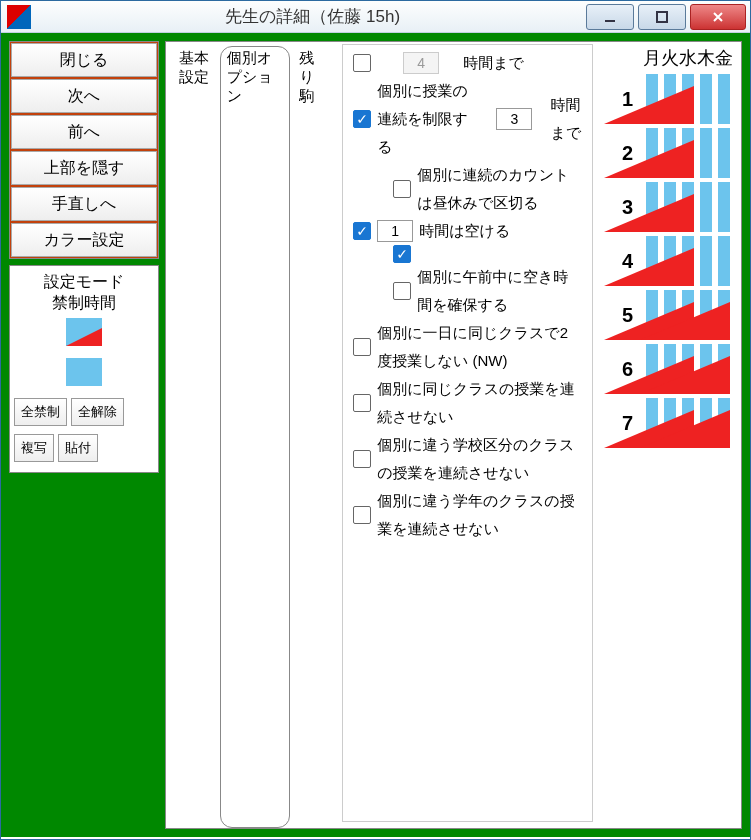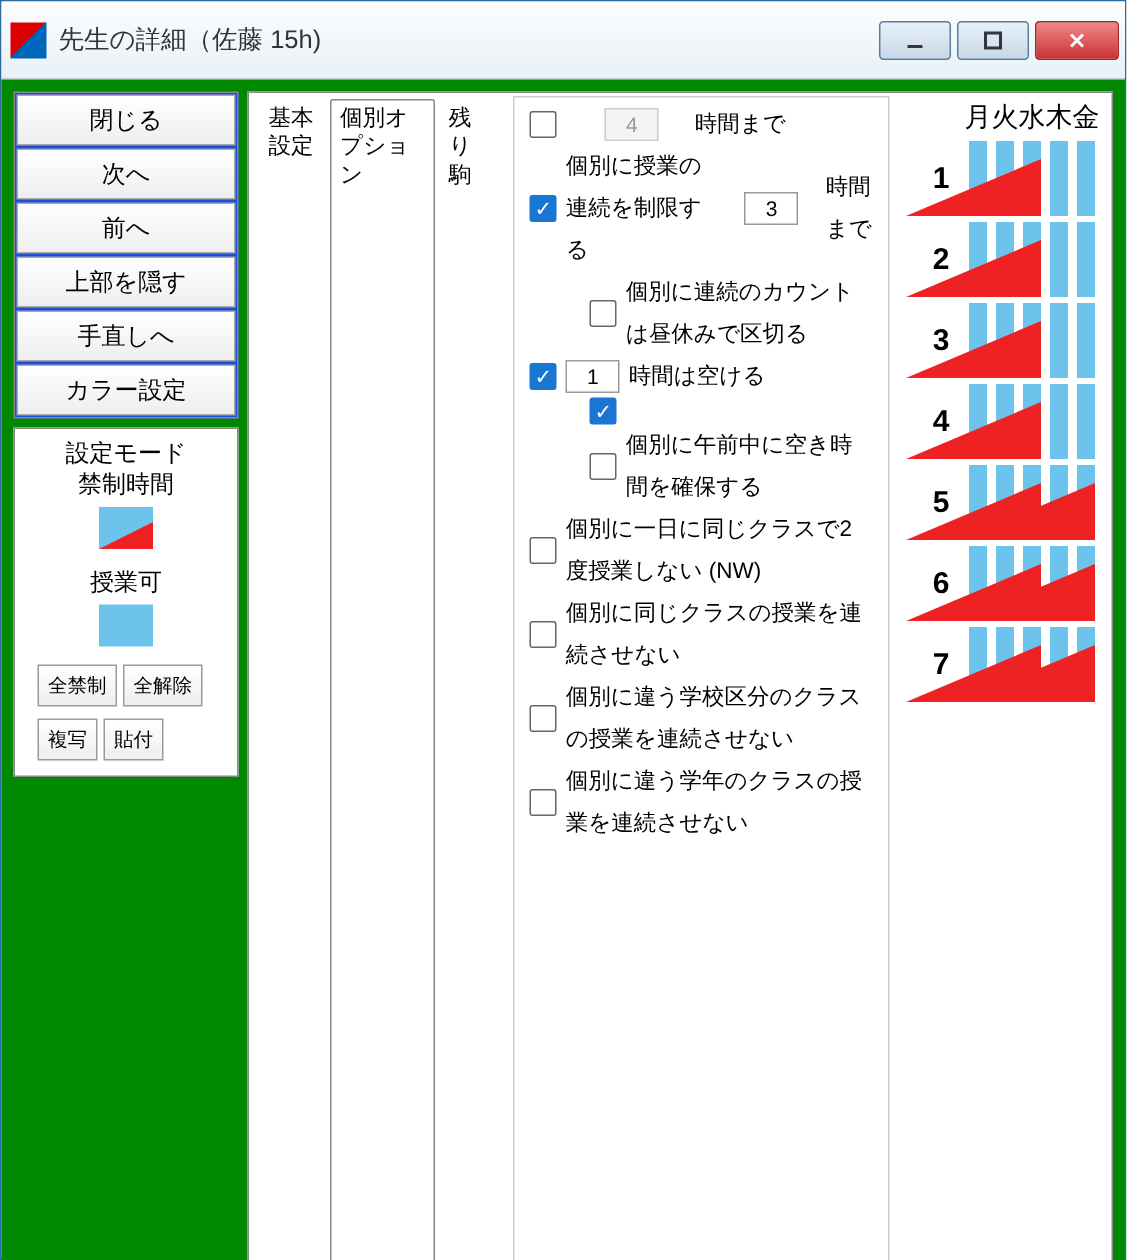--- a/index.html
+++ b/index.html
@@ -1,47 +1,47 @@
 <!DOCTYPE html>
 <html><head>
 <meta charset="utf-8">
 <style>
 * { box-sizing: border-box; margin: 0; padding: 0; }
 body { font-family: "Meiryo", "MS PGothic", sans-serif; font-size: 14px; background: #fff; }
 
 .window { width: 751px; height: 840px; border: 1px solid #2c6aa0; background: #fff; position: relative; }
-.titlebar { height: 52px; background: linear-gradient(#fdfefe, #e8f0f6); display: flex; align-items: center; padding-left: 6px; border-bottom: 1px solid #c0d0e0; }
+.titlebar { height: 32px; background: linear-gradient(#fdfefe, #e8f0f6); display: flex; align-items: center; padding-left: 6px; border-bottom: 1px solid #c0d0e0; text-align: center; }
 .titlebar-icon { width: 24px; height: 24px; background: linear-gradient(135deg,#d00 0%,#d00 50%,#06b 50%,#06b 100%); margin-right: 8px; }
 .titlebar-text { flex: 1; font-size: 17px; color: #333; }
 .win-controls { display: flex; gap: 4px; padding-right: 4px; }
 .win-btn { width: 48px; height: 26px; border: 1px solid #5a7a9a; border-radius: 3px; background: linear-gradient(#e8f0f8,#c8d8e8); display:flex; align-items:center; justify-content:center; cursor:pointer; }
 .win-btn.close { width: 56px; background: linear-gradient(#e88,#c33); border-color:#a22; color:#fff; font-weight:bold; }
 .win-btn svg { width:14px; height:14px; }
 
 .body { display:flex; height: calc(840px - 36px); background:#008800; padding:8px; gap:6px; }
 
 .sidebar { width: 150px; display:flex; flex-direction:column; gap:0; }
-.side-btn-group { background:#1d4ed8; border:1px solid #888; display:flex; flex-direction:column; }
+.side-btn-group { background:#c2410c; border:1px solid #888; display:flex; flex-direction:column; }
 .side-btn { height: 34px; border:1px solid #aaa; background:linear-gradient(#fff,#eee); display:flex; align-items:center; justify-content:center; font-size:16px; cursor:pointer; margin:1px; }
 .side-btn + .side-btn { }
 
-.mode-panel { background:#fff; border:1px solid #888; margin-top:6px; padding:6px 15px 10px; text-align:center; }
+.mode-panel { background:#fff; border:1px solid #888; margin-top:6px; padding:6px 4px 10px; text-align:center; }
 .mode-panel .title1 { font-size:16px; }
 .mode-panel .title2 { font-size:16px; margin-bottom:4px; }
 .swatch { width:36px; height:28px; margin:4px auto 12px; position:relative; }
 .swatch-avail { background:#6cc4ed; }
 .swatch-forbid { background:#6cc4ed; overflow:hidden; }
 .swatch-forbid::after { content:""; position:absolute; right:0; bottom:0; width:0; height:0; border-left:36px solid transparent; border-bottom:18px solid #e22; }
 .btn-row { display:flex; gap:4px; justify-content:flex-start; margin-top:8px; }
 .mini-btn { border:1px solid #999; background:linear-gradient(#fff,#eee); padding:4px 6px; font-size:13px; cursor:pointer; }
 
 .main { flex:1; background:#fff; border:1px solid #888; display:flex; }
 .tabs { display:flex; gap:2px; padding:4px 6px 0; font-size:15px; }
 .tab { padding:2px 6px; border:1px solid transparent; cursor:pointer; }
-.tab.active { border:1px solid #888; border-radius:2px; }
+.tab.active { border:1px solid #888; border-radius:12px; }
 
 .options { padding:4px 10px 8px; border:1px solid #ccc; margin:2px 6px 6px; font-size:15px; line-height:28px; }
 .opt-row { display:flex; align-items:center; gap:6px; }
 .opt-row.indent1 { padding-left:40px; }
 .chk { width:18px; height:18px; border:1px solid #666; display:inline-flex; align-items:center; justify-content:center; cursor:pointer; background:#fff; border-radius:2px; flex-shrink:0; }
 .chk.checked { background:#1976d2; border-color:#1976d2; color:#fff; }
 .chk.checked::after { content:"✓"; font-size:14px; line-height:1; }
 .num-input { width:36px; height:22px; border:1px solid #999; text-align:center; font-size:14px; }
 .num-input.disabled { background:#f4f4f4; color:#999; border-color:#ccc; }
 
@@ -88,21 +88,20 @@
         <div class="side-btn">前へ</div>
         <div class="side-btn">上部を隠す</div>
         <div class="side-btn">手直しへ</div>
         <div class="side-btn">カラー設定</div>
       </div>
 
       <div class="mode-panel">
         <div class="title1">設定モード</div>
         <div class="title2">禁制時間</div>
         <div class="swatch swatch-forbid"></div>
-        <div class="title2">授業可</div>
         <div class="swatch swatch-avail"></div>
         <div class="btn-row">
           <div class="mini-btn">全禁制</div>
           <div class="mini-btn">全解除</div>
         </div>
         <div class="btn-row">
           <div class="mini-btn">複写</div>
           <div class="mini-btn">貼付</div>
         </div>
       </div>

